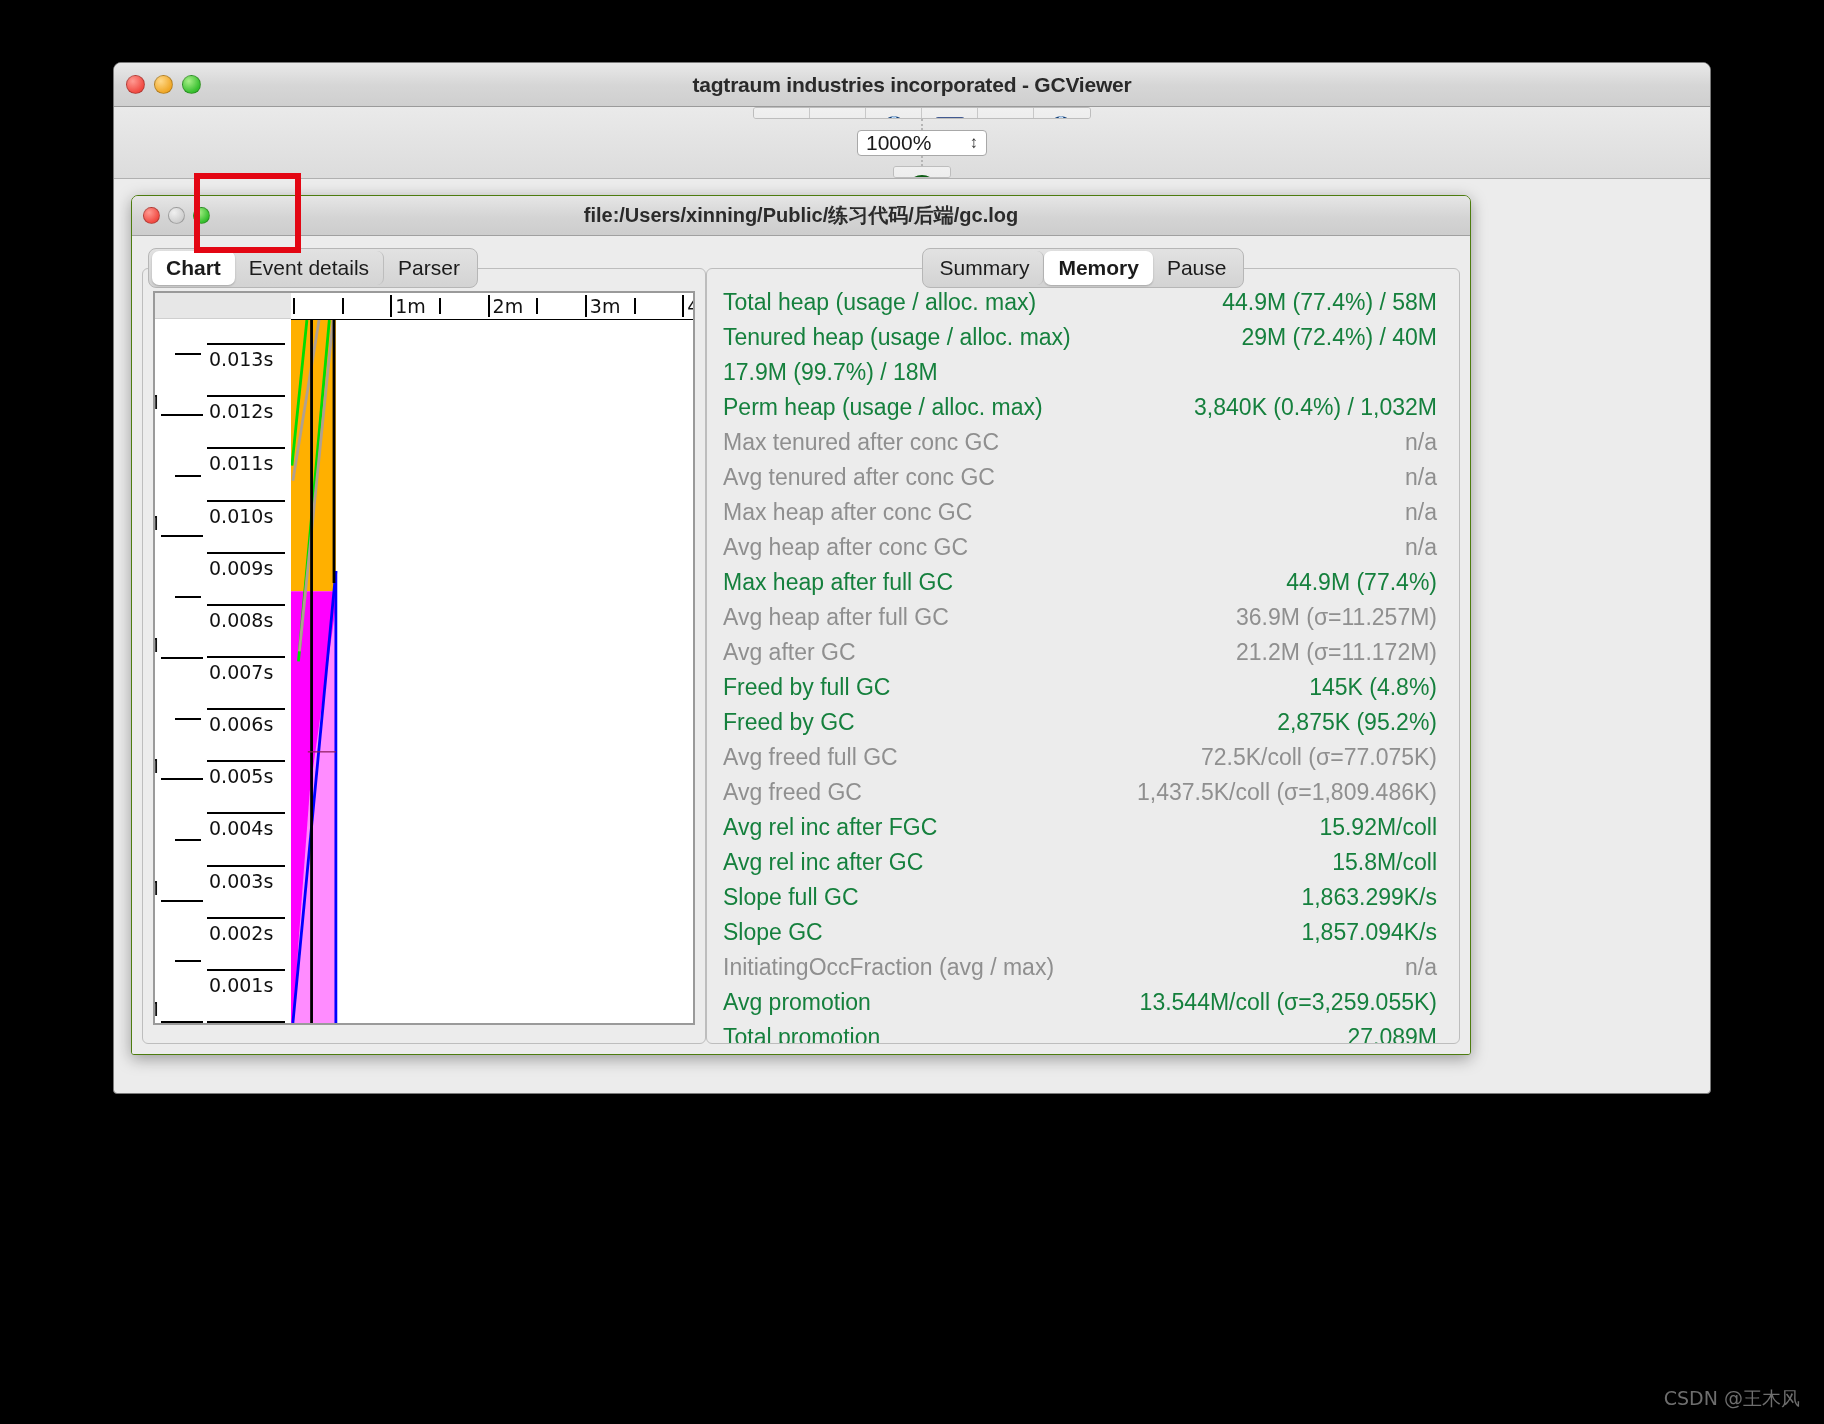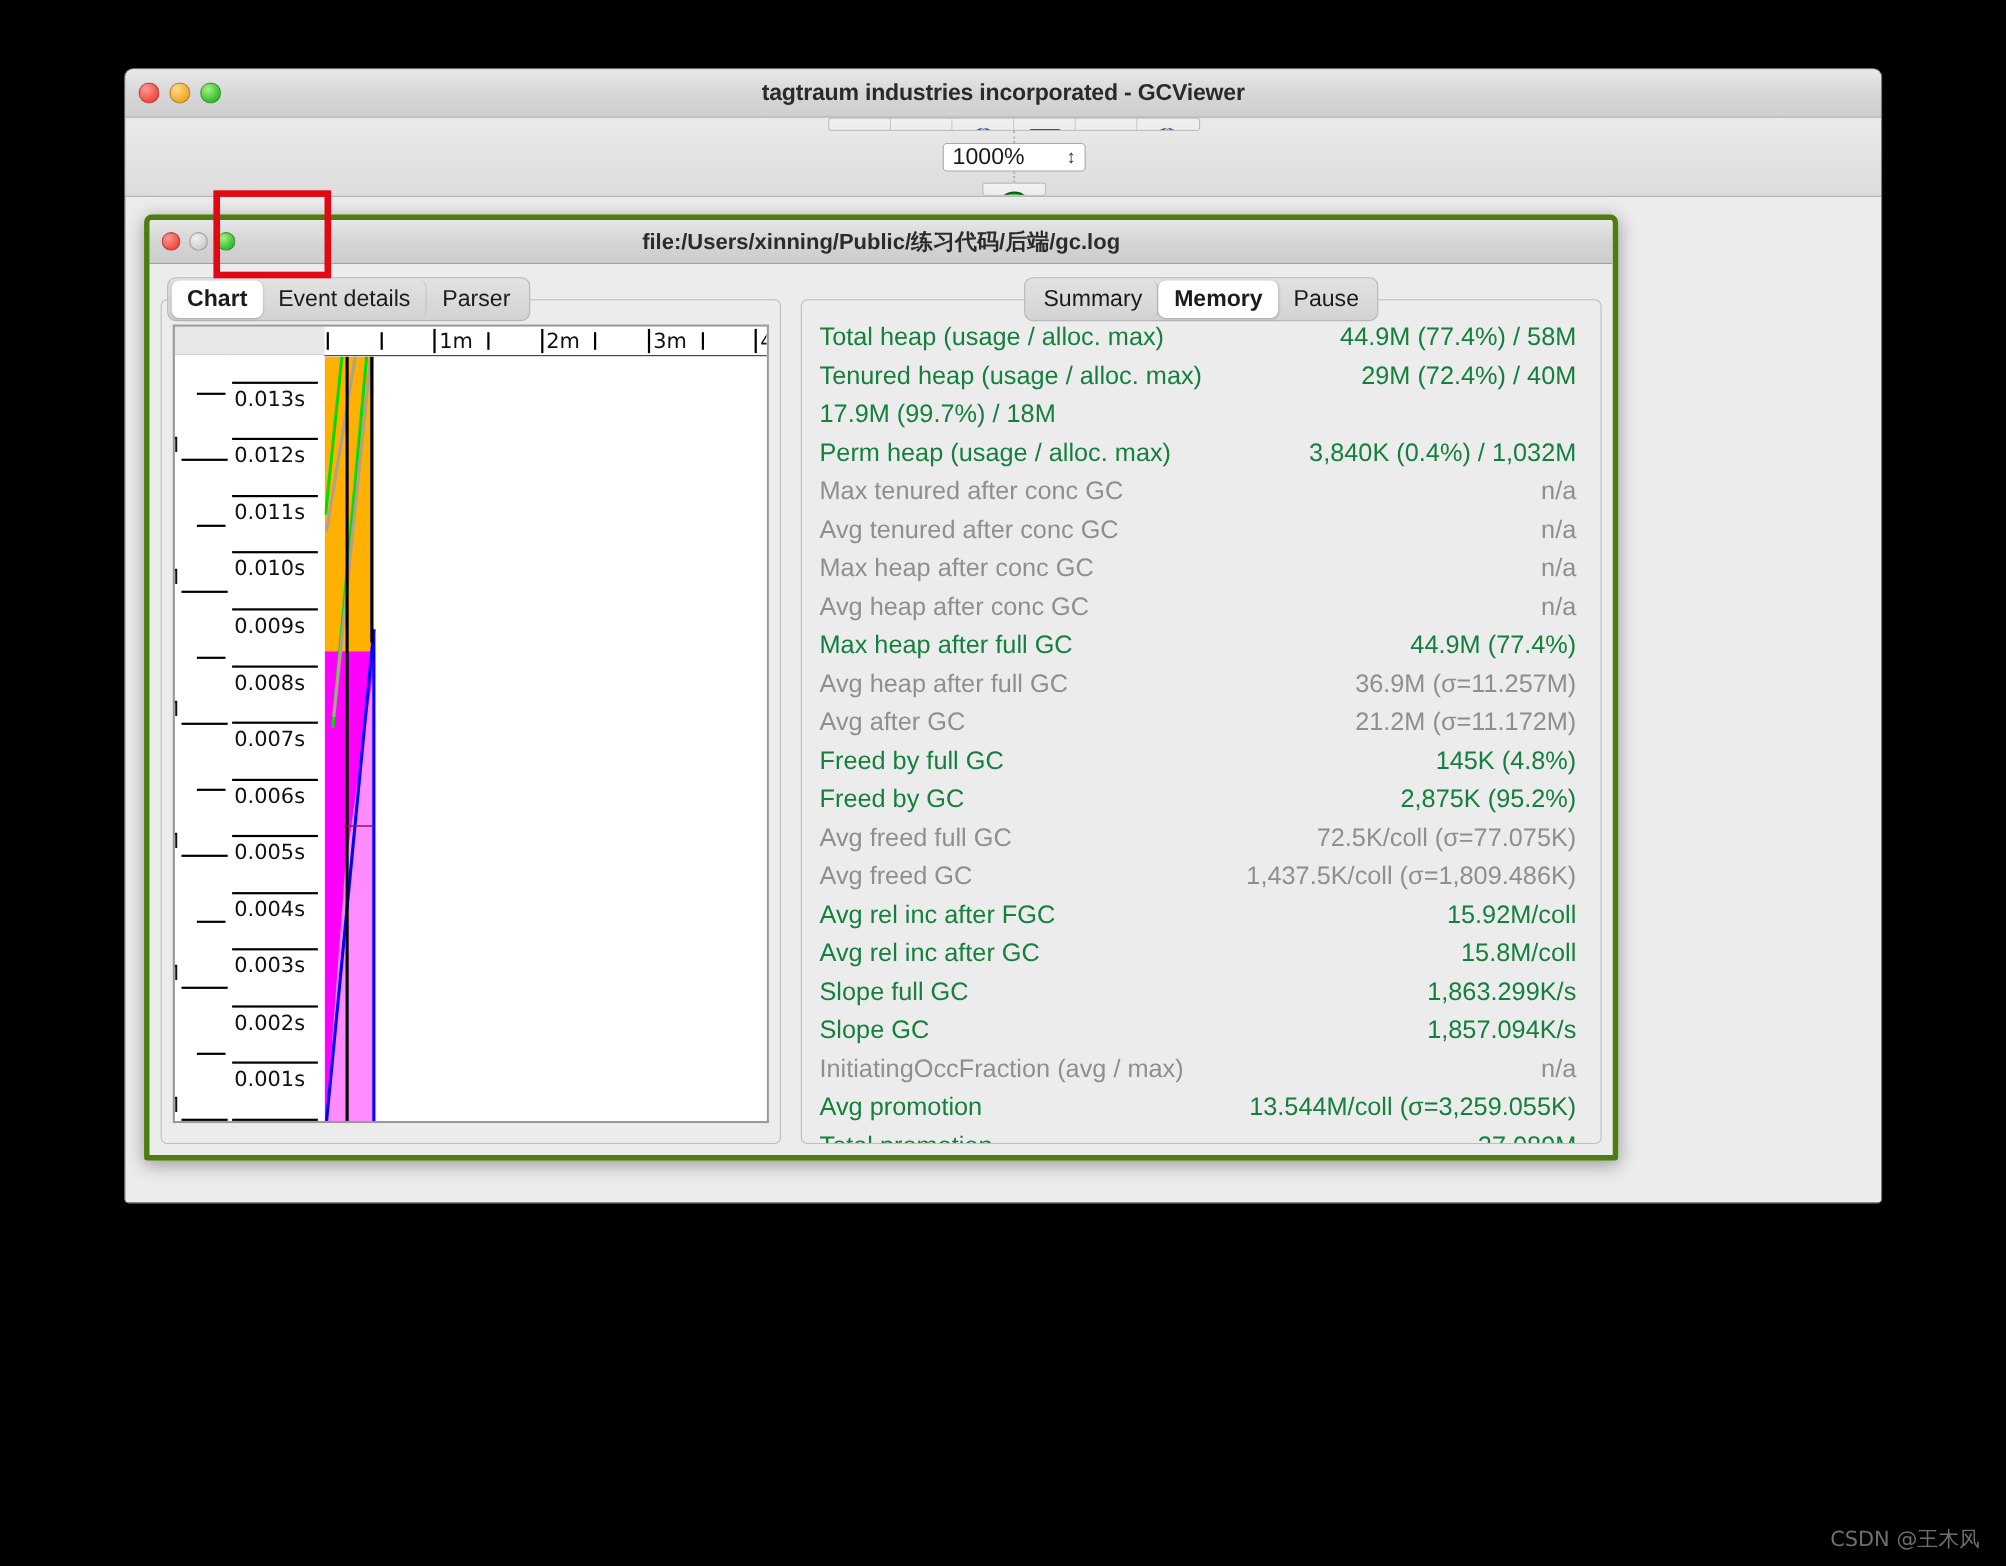--- a/index.html
+++ b/index.html
@@ -93,21 +93,21 @@
     pointer-events: none;
     z-index: 50;
   }
 
   
   #doc-window {
     position: absolute;
     left: 17px; top: 132px;
     width: 1340px; height: 860px;
     background: #ececec;
-    border: 5px solid #4d7c0f;
+    border: 1px solid #4d7c0f;
     border-radius: 7px 7px 3px 3px;
     box-shadow: 0 4px 16px rgba(0,0,0,0.35);
     overflow: hidden;
   }
   #doc-titlebar {
     position: relative; height: 40px;
     background: linear-gradient(to bottom, #e6e6e6 0%, #d4d4d4 55%, #cdcdcd 100%);
     border-bottom: 1px solid #a0a0a0;
     display: flex; align-items: center;
   }
@@ -115,21 +115,20 @@
   #doc-titlebar .dot { width: 17px; height: 17px; }
   #doc-title {
     width: 100%; text-align: center;
     font-size: 20px; font-weight: bold; color: #2b2b2b;
   }
 
   #doc-body {
     display: flex;
     height: calc(100% - 40px);
     padding: 10px;
-    gap: 18px;
     background: #ececec;
   }
 
   
   #left-pane { width: 564px; position: relative; }
   #right-pane { flex: 1; position: relative; }
 
   .tabrow {
     position: relative;
     height: 44px;

